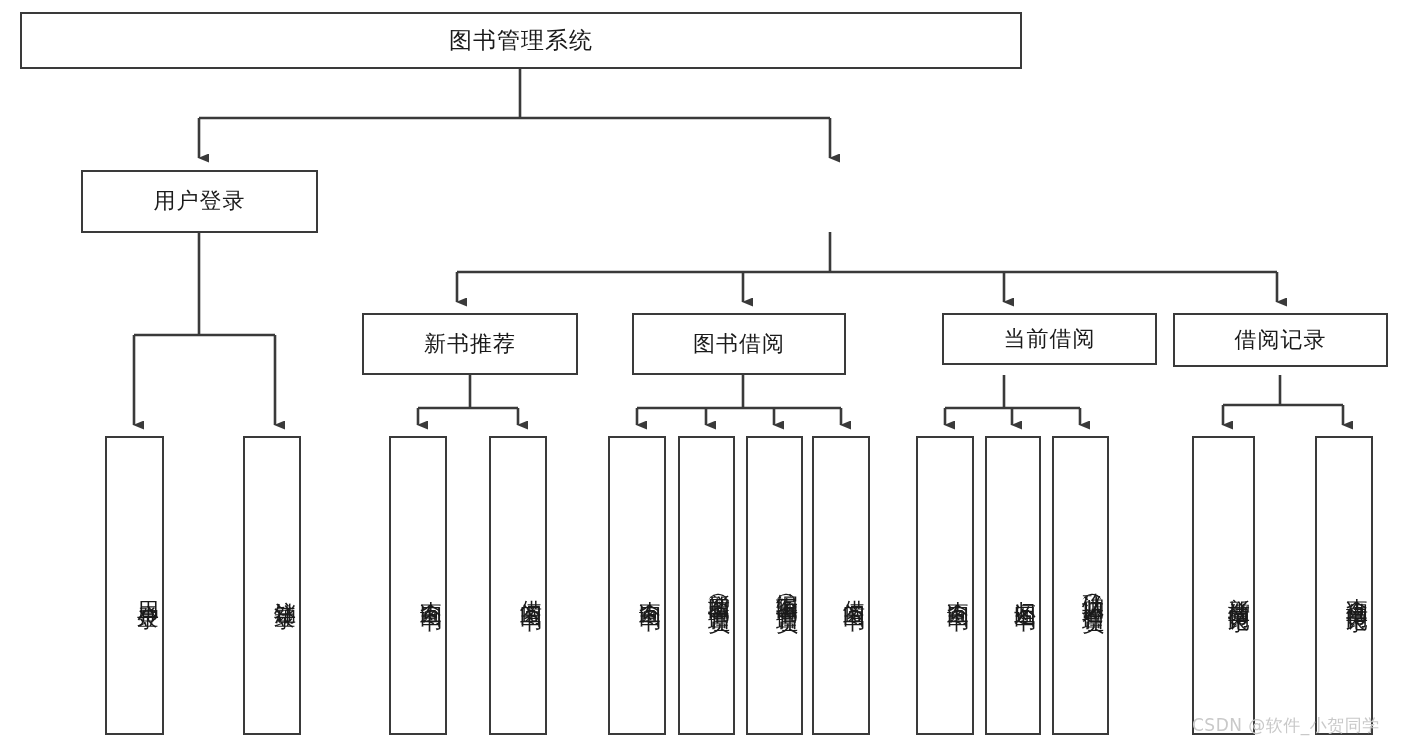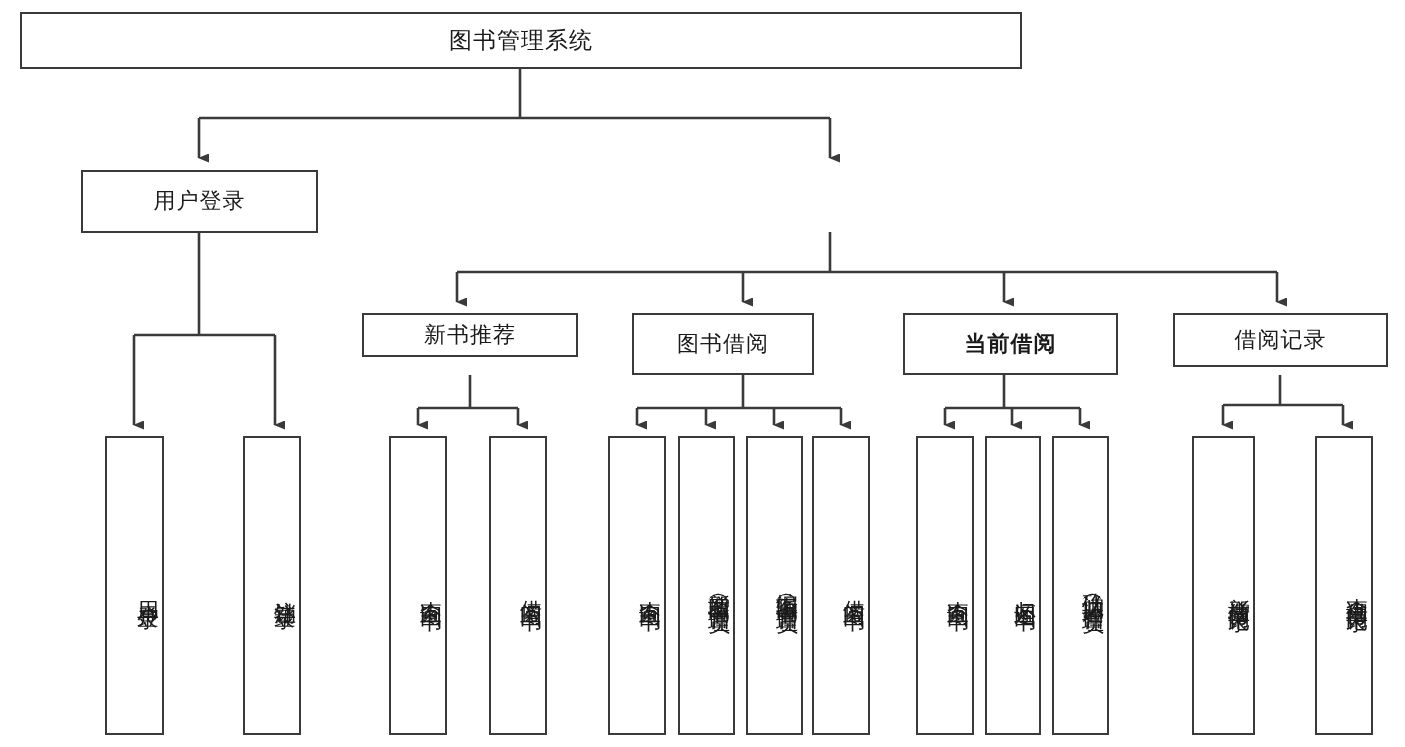--- a/index.html
+++ b/index.html
@@ -67,37 +67,38 @@
       <path d="M1223,405 L1343,405"></path>
       <path d="M1223,405 L1223,425" marker-end="url(#arw)"></path>
       <path d="M1343,405 L1343,425" marker-end="url(#arw)"></path>
     </g>
   </svg>
 
   <div class="node h root" style="left:20px;top:12px;width:1002px;height:57px;">图书管理系统</div>
 
   <div class="node h" style="left:81px;top:170px;width:237px;height:63px;">用户登录</div>
 
-  <div class="node h" style="left:362px;top:313px;width:216px;height:44px;">新书推荐</div>
-  <div class="node h" style="left:632px;top:313px;width:182px;height:62px;">图书借阅</div>
-  <div class="node h" style="left:903px;top:313px;width:215px;height:62px;font-weight:bold;">当前借阅</div>
+  <div class="node h" style="left:362px;top:313px;width:216px;height:62px;">新书推荐</div>
+  <div class="node h" style="left:632px;top:313px;width:214px;height:62px;">图书借阅</div>
+  <div class="node h" style="left:942px;top:313px;width:215px;height:52px;">当前借阅</div>
   <div class="node h" style="left:1173px;top:313px;width:215px;height:54px;">借阅记录</div>
 
   <div class="node v" style="left:105px;top:436px;width:59px;height:299px;">用户登录</div>
   <div class="node v" style="left:243px;top:436px;width:58px;height:299px;">注销登录</div>
 
   <div class="node v" style="left:389px;top:436px;width:58px;height:299px;">查询图书</div>
   <div class="node v" style="left:489px;top:436px;width:58px;height:299px;">借阅图书</div>
 
   <div class="node v" style="left:608px;top:436px;width:58px;height:299px;">查询图书</div>
   <div class="node v" style="left:678px;top:436px;width:57px;height:299px;">新增图书（管理员）</div>
   <div class="node v" style="left:746px;top:436px;width:57px;height:299px;">编辑图书（管理员）</div>
   <div class="node v" style="left:812px;top:436px;width:58px;height:299px;">借阅图书</div>
 
   <div class="node v" style="left:916px;top:436px;width:58px;height:299px;">查询图书</div>
   <div class="node v" style="left:985px;top:436px;width:56px;height:299px;">归还图书</div>
   <div class="node v" style="left:1052px;top:436px;width:57px;height:299px;">确认归还（管理员）</div>
 
   <div class="node v" style="left:1192px;top:436px;width:63px;height:299px;">新增借阅记录</div>
   <div class="node v" style="left:1315px;top:436px;width:58px;height:299px;">查询借阅记录</div>
 
+  <div class="watermark" style="left:1192px;top:714px;">CSDN @软件_小贺同学</div>
 
 </div>
 
 </body></html>

